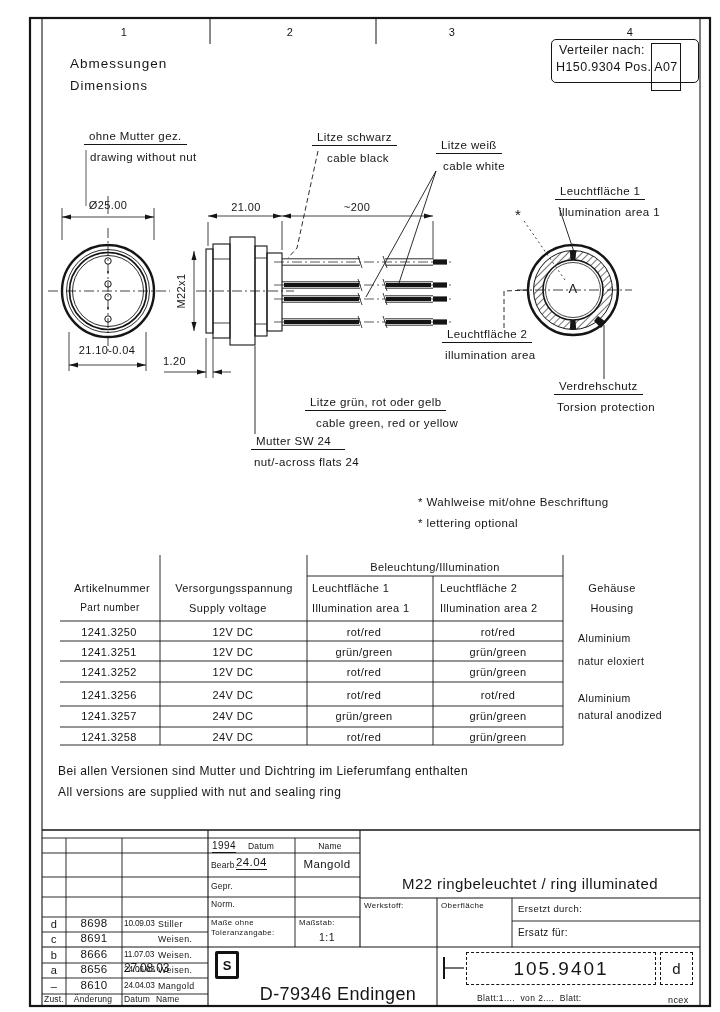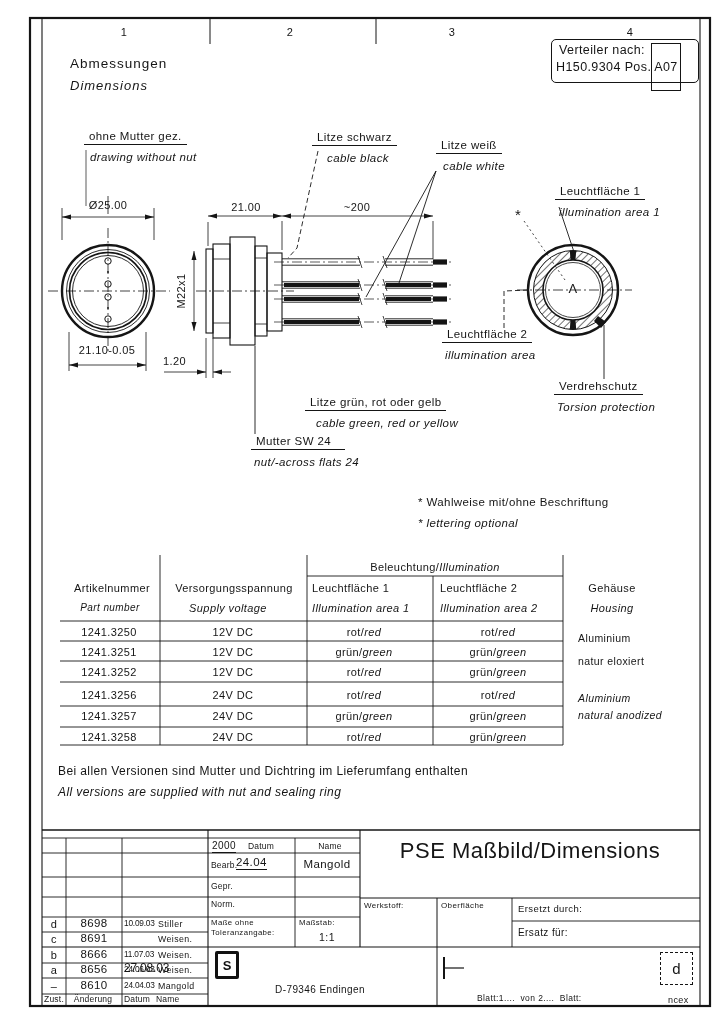--- a/index.html
+++ b/index.html
@@ -5,21 +5,21 @@
   html,body { margin:0; padding:0; background:#fff; }
   .page { position:relative; width:720px; height:1012px; background:#fff; overflow:hidden;
           font-family:"Liberation Sans", sans-serif; }
   svg.lines { position:absolute; left:0; top:0; }
   .lbl { position:absolute; white-space:nowrap; color:#151515; font-size:11.5px;
          letter-spacing:.4px; font-family:"Liberation Sans", sans-serif; line-height:1.15; }
   .ctr  { transform:translateX(-50%); }
   .mid  { transform:translate(-50%,-50%); }
   .vmid { transform:translateY(-50%); }
   .vert { transform:translate(-50%,-50%) rotate(-90deg); }
-  .it   { font-style:italic; }
+  .it   { }
   .u    { border-bottom:1.3px solid #151515; padding:0 5px 1px; display:inline-block; }
   .box  { position:absolute; border:1.7px solid #151515; border-radius:5px; }
   .dash { position:absolute; border:1.4px dashed #151515; text-align:center; }
   .sm   { font-size:8.5px; letter-spacing:.2px; }
   .logo-box { position:absolute; width:18px; height:22px; border:3.4px solid #111;
               border-radius:2px; display:flex; align-items:center; justify-content:center;
               font-weight:900; font-size:13px; color:#111; }
 </style>
 </head>
 <body>
@@ -264,21 +264,21 @@
 
 <div class="lbl" style="left:418px;top:496px">* Wahlweise mit/ohne Beschriftung</div>
 <div class="lbl it" style="left:418px;top:517px">* lettering optional</div>
 
 <div class="lbl" style="left:515px;top:206px;font-size:15px">*</div>
 <div class="lbl mid" style="left:573px;top:289px;font-size:13px">Λ</div>
 
 <div class="lbl ctr" style="left:108px;top:199px;font-size:11px">Ø25.00</div>
 <div class="lbl ctr" style="left:246px;top:201px;font-size:11px">21.00</div>
 <div class="lbl ctr" style="left:357px;top:201px;font-size:11px">~200</div>
-<div class="lbl ctr" style="left:107px;top:344px;font-size:11px">21.10-0.05</div>
+<div class="lbl ctr" style="left:107px;top:344px;font-size:11px">21.10-0.04</div>
 <div class="lbl" style="left:163px;top:355px;font-size:11px">1.20</div>
 <div class="lbl vert" style="left:181px;top:291px;font-size:11px">M22x1</div>
 
 <div class="lbl mid" style="left:112px;top:588px;font-size:11px">Artikelnummer</div>
 <div class="lbl mid it" style="left:110px;top:608px;font-size:10px">Part number</div>
 <div class="lbl mid" style="left:234px;top:588px;font-size:11px">Versorgungsspannung</div>
 <div class="lbl mid it" style="left:228px;top:608px;font-size:11px">Supply voltage</div>
 <div class="lbl mid" style="left:435px;top:567px;font-size:11px">
   <span>Beleuchtung</span><span>/</span><span class="it">Illumination</span>
 </div>
@@ -320,44 +320,47 @@
 <div class="lbl mid" style="left:498px;top:737px;font-size:11px"><span>grün</span><span>/</span><span class="it">green</span></div>
 
 <div class="lbl vmid" style="left:578px;top:638px;font-size:10.5px">Aluminium</div>
 <div class="lbl vmid" style="left:578px;top:661px;font-size:10.5px">natur eloxiert</div>
 <div class="lbl vmid it" style="left:578px;top:698px;font-size:10.5px">Aluminium</div>
 <div class="lbl vmid it" style="left:578px;top:715px;font-size:10.5px">natural anodized</div>
 
 <div class="lbl it" style="left:58px;top:786px;font-size:12px">All versions are supplied with nut and sealing ring</div>
 <div class="lbl" style="left:58px;top:765px;font-size:12px">Bei allen Versionen sind Mutter und Dichtring im Lieferumfang enthalten</div>
 
-<div class="lbl" style="left:212px;top:840px;font-size:10px;border-bottom:1px solid #151515">2000</div>
+<div class="lbl" style="left:212px;top:840px;font-size:10px;border-bottom:1px solid #151515">1994</div>
 <div class="lbl sm" style="left:248px;top:842px">Datum</div>
 <div class="lbl sm ctr" style="left:330px;top:842px">Name</div>
 <div class="lbl sm" style="left:211px;top:861px">Bearb.</div>
 <div class="lbl" style="left:236px;top:856px;font-size:11.5px;border-bottom:1px solid #151515">24.04</div>
 <div class="lbl ctr" style="left:327px;top:858px;font-size:11.5px">Mangold</div>
 <div class="lbl sm" style="left:211px;top:882px">Gepr.</div>
 <div class="lbl sm" style="left:211px;top:900px">Norm.</div>
 <div class="lbl" style="left:211px;top:919px;font-size:7.8px">Maße ohne</div>
 <div class="lbl" style="left:211px;top:929px;font-size:7.8px">Toleranzangabe:</div>
 <div class="lbl" style="left:299px;top:919px;font-size:7.8px">Maßstab:</div>
 <div class="lbl ctr" style="left:327px;top:931px;font-size:10.5px">1:1</div>
 
-<div class="lbl ctr" style="left:530px;top:838px;font-size:22px;letter-spacing:.5px">PSE Maßbild/Dimensions</div>
+<div class="lbl ctr" style="left:530px;top:875px;font-size:15px">M22  ringbeleuchtet / ring illuminated</div>
 <div class="lbl" style="left:364px;top:901px;font-size:8px">Werkstoff:</div>
 <div class="lbl" style="left:441px;top:901px;font-size:8px">Oberfläche</div>
 <div class="lbl" style="left:518px;top:904px;font-size:9.5px">Ersetzt durch:</div>
 <div class="lbl" style="left:518px;top:927px;font-size:10px">Ersatz für:</div>
 
 <div class="logo-box" style="left:215px;top:951px">
       <span>S</span>
     </div>
-<div class="lbl ctr" style="left:320px;top:984px;font-size:10px">D-79346 Endingen</div>
-
+<div class="lbl ctr" style="left:338px;top:984px;font-size:18px">D-79346 Endingen</div>
+
+<div class="dash" style="left:466px;top:952px;width:188px;height:31px">
+  <div class="lbl mid" style="left:50%;top:50%;font-size:19px;letter-spacing:2px">105.9401</div>
+</div>
 <div class="dash" style="left:660px;top:952px;width:31px;height:31px">
   <div class="lbl mid" style="left:50%;top:50%;font-size:15px">d</div>
 </div>
 <div class="lbl" style="left:477px;top:994px;font-size:8.5px;white-space:pre">Blatt:1....  von 2....  Blatt:</div>
 <div class="lbl" style="left:668px;top:995px;font-size:9px">ncex</div>
 
 <div class="lbl mid" style="left:54px;top:924px;font-size:11px">d</div>
 <div class="lbl mid" style="left:94px;top:924px;font-size:11.5px">8698</div>
 <div class="lbl vmid" style="left:124px;top:924px;font-size:8.3px;letter-spacing:-.2px">10.09.03</div>
 <div class="lbl vmid" style="left:158px;top:924px;font-size:8.8px">Stiller</div>

